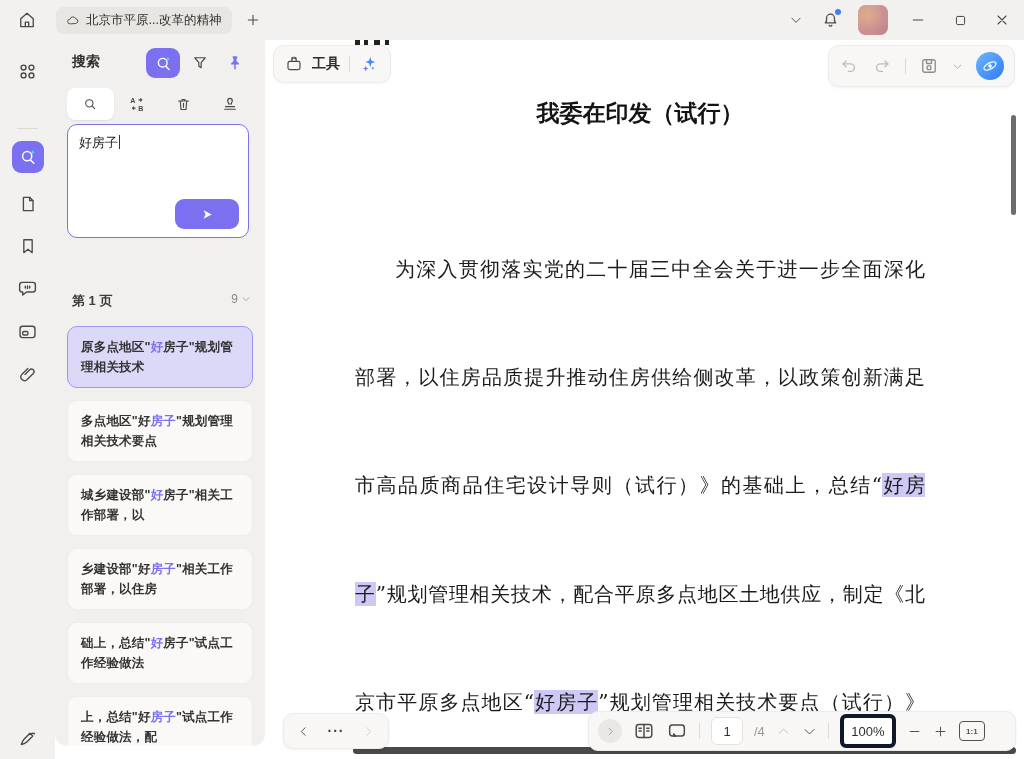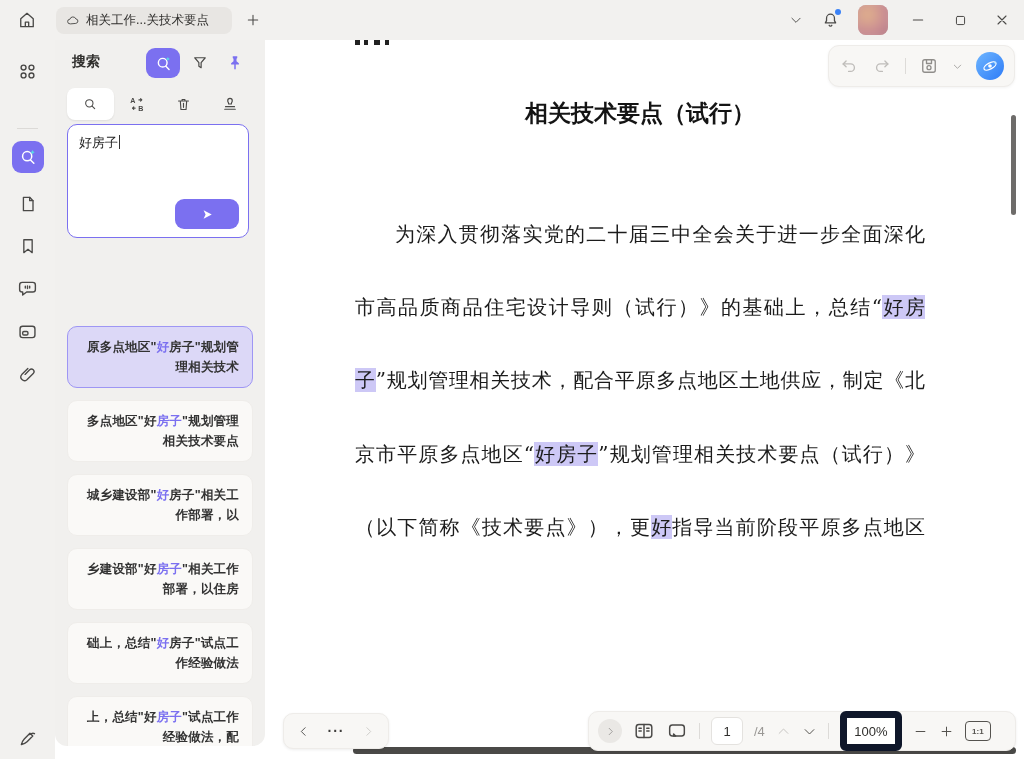--- a/index.html
+++ b/index.html
@@ -22,21 +22,21 @@
   .winbtn{width:24px;height:24px;display:flex;align-items:center;justify-content:center;}
 
   
   .rail{position:absolute;left:0;top:40px;width:55px;height:719px;}
   .rail-item{position:absolute;left:50%;transform:translateX(-50%);width:32px;height:32px;display:flex;align-items:center;justify-content:center;border-radius:9px;}
   .rail-item.active{background:#7B70F0;}
   .rail-divider{position:absolute;left:17px;top:88px;width:21px;height:1px;background:#DCDAD7;}
 
   
   .under-panel{position:absolute;left:55px;top:40px;width:210px;height:719px;background:#FFFFFF;}
-  .panel{position:absolute;left:55px;top:40px;width:210px;height:706px;background:#F1F0EE;border-radius:0 0 12px 12px;overflow:hidden;text-align:right;}
+  .panel{position:absolute;left:55px;top:40px;width:210px;height:706px;background:#F1F0EE;border-radius:0 0 12px 12px;overflow:hidden;}
   .panel-title{position:absolute;left:17px;top:13px;font-size:14px;font-weight:700;color:#2f2e2c;}
   .hdr-btn{position:absolute;top:8px;width:34px;height:30px;display:flex;align-items:center;justify-content:center;border-radius:9px;}
   .hdr-btn.active{background:#7B70F0;}
   .seg-row{position:absolute;left:12px;top:48px;width:186px;height:32px;display:flex;}
   .seg-cell{flex:1;display:flex;align-items:center;justify-content:center;border-radius:8px;}
   .seg-cell.active{background:#FFFFFF;box-shadow:0 1px 2px rgba(0,0,0,.08);}
   .query-box{position:absolute;left:12px;top:84px;width:182px;height:114px;background:#fff;border:1.5px solid #7B70F0;border-radius:10px;box-sizing:border-box;}
   .query-text{position:absolute;left:11px;top:9px;font-size:13px;color:#222;}
   .caret{display:inline-block;width:1px;height:14px;background:#333;vertical-align:-2px;margin-left:1px;}
   .send-btn{position:absolute;right:9px;bottom:8px;width:64px;height:30px;background:#7B70F0;border-radius:9px;display:flex;align-items:center;justify-content:center;}
@@ -57,56 +57,56 @@
   .frag{position:absolute;top:0;height:5px;background:#222;}
   .tools-pill{position:absolute;left:8px;top:5px;height:36px;background:#F8F7F5;border:1px solid #EEECE9;border-radius:11px;display:flex;align-items:center;gap:9px;padding:0 11px;box-shadow:0 1px 3px rgba(0,0,0,.05);}
   .tools-label{font-size:14px;font-weight:700;color:#2f2e2c;}
   .vdiv{width:1px;height:16px;background:#DDDBD8;}
   .edit-pill{position:absolute;right:9px;top:5px;height:40px;background:#F8F7F5;border:1px solid #EEECE9;border-radius:11px;display:flex;align-items:center;gap:13px;padding:0 10px;box-shadow:0 1px 3px rgba(0,0,0,.05);}
   .ai-circle{width:28px;height:28px;border-radius:50%;background:linear-gradient(135deg,#6FB6FF,#2D7BF7);display:flex;align-items:center;justify-content:center;}
 
   .doc-title{position:absolute;left:90px;top:50px;width:570px;text-align:center;font-family:"DejaVu Sans",sans-serif;font-weight:700;font-size:23px;line-height:47px;color:#141414;}
   .doc-body{position:absolute;left:90px;top:176px;width:570px;font-family:"DejaVu Serif",serif;font-size:20px;line-height:36.6px;color:#1c1c1c;}
   .dline{text-align:left;}
-  .dline.j{text-align:justify;}
+  .dline.j{text-align:justify;margin-top:35px;}
   .dline.j::after{content:"";display:inline-block;width:100%;height:0;}
   .dline.ind{text-indent:2em;}
   .hl{background:#CDC8F6;}
   .hl.active{background:#D8D3F8;box-shadow:0 0 0 1.5px #7B70F0;border-radius:2px;}
 
   
   .vscroll{position:absolute;left:1011px;top:115px;width:5px;height:100px;border-radius:3px;background:#6E6C6A;}
   .hscroll{position:absolute;left:353px;top:747px;width:663px;height:7px;border-radius:4px;background:#4A4947;}
 
   
   .nav-pill{position:absolute;left:283px;top:713px;width:106px;height:36px;background:#F8F7F5;border:1px solid #EEECE9;border-radius:10px;display:flex;align-items:center;justify-content:space-between;padding:0 13px;box-sizing:border-box;box-shadow:0 1px 3px rgba(0,0,0,.07);}
   .more-dots{font-size:14px;font-weight:700;color:#3f3e3c;letter-spacing:1px;line-height:10px;}
   .status-pill{position:absolute;left:588px;top:711px;width:428px;height:40px;background:#F8F7F5;border:1px solid #EEECE9;border-radius:10px;display:flex;align-items:center;gap:11px;padding:0 9px;box-sizing:border-box;box-shadow:0 1px 3px rgba(0,0,0,.07);}
   .circle-btn{width:24px;height:24px;border-radius:50%;background:#EAE8E5;display:flex;align-items:center;justify-content:center;}
   .page-box{width:30px;height:26px;background:#fff;border:1px solid #E4E2DF;border-radius:6px;display:flex;align-items:center;justify-content:center;font-size:13px;color:#2f2e2c;}
   .page-total{font-size:13px;color:#9A9895;}
-  .zoom-box{width:48px;height:26px;background:#fff;border:7px solid #0f172a;border-radius:6px;display:flex;align-items:center;justify-content:center;font-size:13px;color:#2f2e2c;}
+  .zoom-box{width:48px;height:26px;background:#fff;border:4px solid #0f172a;border-radius:6px;display:flex;align-items:center;justify-content:center;font-size:13px;color:#2f2e2c;}
   .fit-box{width:24px;height:18px;border:1.6px solid #55534F;border-radius:4px;display:flex;align-items:center;justify-content:center;font-size:8px;font-weight:700;color:#55534F;}
 </style>
 </head>
 <body>
 
 <div id="app">
 
   <div class="titlebar">
     <div class="home-btn">
       <svg class="ico" width="20" height="20" viewBox="0 0 24 24">
           <path d="M4.5 10.5 12 4l7.5 6.5V20h-15zM10 20v-5.5h4V20"></path>
         </svg>
     </div>
     <div class="tab">
       <svg class="ico" width="14" height="14" viewBox="0 0 24 24">
           <path d="M7 17a4 4 0 0 1-.4-8A5.5 5.5 0 0 1 17 8.5 3.8 3.8 0 0 1 17.4 16z"></path>
         </svg>
-      <span class="tab-label">相关工作...关技术要点</span>
+      <span class="tab-label">北京市平原...改革的精神</span>
     </div>
     <div class="plus-btn">
       <svg class="ico" width="16" height="16" viewBox="0 0 24 24">
           <path d="M12 5v14M5 12h14"></path>
         </svg>
     </div>
     <div class="tb-right">
       <svg class="ico" width="14" height="14" viewBox="0 0 24 24">
           <path d="M5 9l7 7 7-7"></path>
         </svg>
@@ -190,30 +190,44 @@
     </div>
   </div>
 
   <div class="main">
     <div class="frag" style="left:90px;width:5px"></div>
     <div class="frag" style="left:99px;width:4px"></div>
     <div class="frag" style="left:109px;width:6px"></div>
     <div class="frag" style="left:120px;width:4px"></div>
 
     <div class="doc-title">
-        <div class="tline"><span>相关技术要点（试行）</span></div>
+        <div class="tline"><span>我委在印发（试行）</span></div>
       </div>
     <div class="doc-body">
         <div class="dline j ind"><span>为深入贯彻落实党的二十届三中全会关于进一步全面深化</span></div>
+        <div class="dline j"><span>部署，以住房品质提升推动住房供给侧改革，以政策创新满足</span></div>
         <div class="dline j"><span>市高品质商品住宅设计导则（试行）》的基础上，总结“</span><span class="hl">好房</span></div>
         <div class="dline j"><span class="hl">子</span><span>”规划管理相关技术，配合平原多点地区土地供应，制定《北</span></div>
         <div class="dline j"><span>京市平原多点地区“</span><span class="hl">好房子</span><span>”规划管理相关技术要点（试行）》</span></div>
         <div class="dline j"><span>（以下简称《技术要点》），更</span><span class="hl">好</span><span>指导当前阶段平原多点地区</span></div>
       </div>
 
+    <div class="tools-pill">
+      <svg class="ico" width="18" height="18" viewBox="0 0 24 24">
+          <rect x="4" y="8.5" width="16" height="11" rx="2.5"></rect>
+          <path d="M9 8.5V7a3 3 0 0 1 6 0v1.5M9 4.5l.8-1.2M15 4.5l-.8-1.2M12 4V2.8"></path>
+        </svg>
+      <span class="tools-label">工具</span>
+      <div class="vdiv"></div>
+      <svg width="20" height="20" viewBox="0 0 24 24">
+          <path d="M13.5 3.5 15 8l4.5 1.5L15 11l-1.5 4.5L12 11 7.5 9.5 12 8z" fill="#3D8BFF"></path>
+          <path d="M8 14l.9 2.6L11.5 17.5 8.9 18.4 8 21l-.9-2.6L4.5 17.5l2.6-.9z" fill="#7B70F0"></path>
+          <circle cx="16.5" cy="17" r="1.2" fill="#3D8BFF"></circle>
+        </svg>
+    </div>
 
     <div class="edit-pill">
       <svg class="ico" width="20" height="20" viewBox="0 0 24 24" style="stroke:#BFBDBA">
           <path d="M8.5 6 5 9.5 8.5 13"></path>
           <path d="M5 9.5h9a4.5 4.5 0 0 1 0 9h-2.5"></path>
         </svg>
       <svg class="ico" width="20" height="20" viewBox="0 0 24 24" style="stroke:#BFBDBA">
           <path d="M15.5 6 19 9.5 15.5 13"></path>
           <path d="M19 9.5h-9a4.5 4.5 0 0 0 0 9h2.5"></path>
         </svg>
@@ -288,20 +302,29 @@
     <div class="query-box">
       <div class="query-text"><span>好房子</span><span class="caret"></span></div>
       <div class="send-btn">
         <svg width="17" height="17" viewBox="0 0 24 24">
             <path d="M6.5 6l11.5 6L6.5 18l2.8-6z" fill="#fff"></path>
           </svg>
       </div>
     </div>
 
 
+    <div class="group-row">
+      <span class="group-label">第 1 页</span>
+      <span class="group-count">
+          <span>9</span>
+        <svg class="ico" width="10" height="10" viewBox="0 0 24 24" style="stroke:#8A8886">
+            <path d="M5 9l7 7 7-7"></path>
+          </svg>
+      </span>
+    </div>
 
     <div class="results">
         <div class="result-card selected"><span>原多点地区"</span><span class="match">好</span><span>房子"规划管理相关技术</span></div>
         <div class="result-card"><span>多点地区"好</span><span class="match">房子</span><span>"规划管理相关技术要点</span></div>
         <div class="result-card"><span>城乡建设部"</span><span class="match">好</span><span>房子"相关工作部署，以</span></div>
         <div class="result-card"><span>乡建设部"好</span><span class="match">房子</span><span>"相关工作部署，以住房</span></div>
         <div class="result-card"><span>础上，总结"</span><span class="match">好</span><span>房子"试点工作经验做法</span></div>
         <div class="result-card"><span>上，总结"好</span><span class="match">房子</span><span>"试点工作经验做法，配</span></div>
       </div>
   </div>

